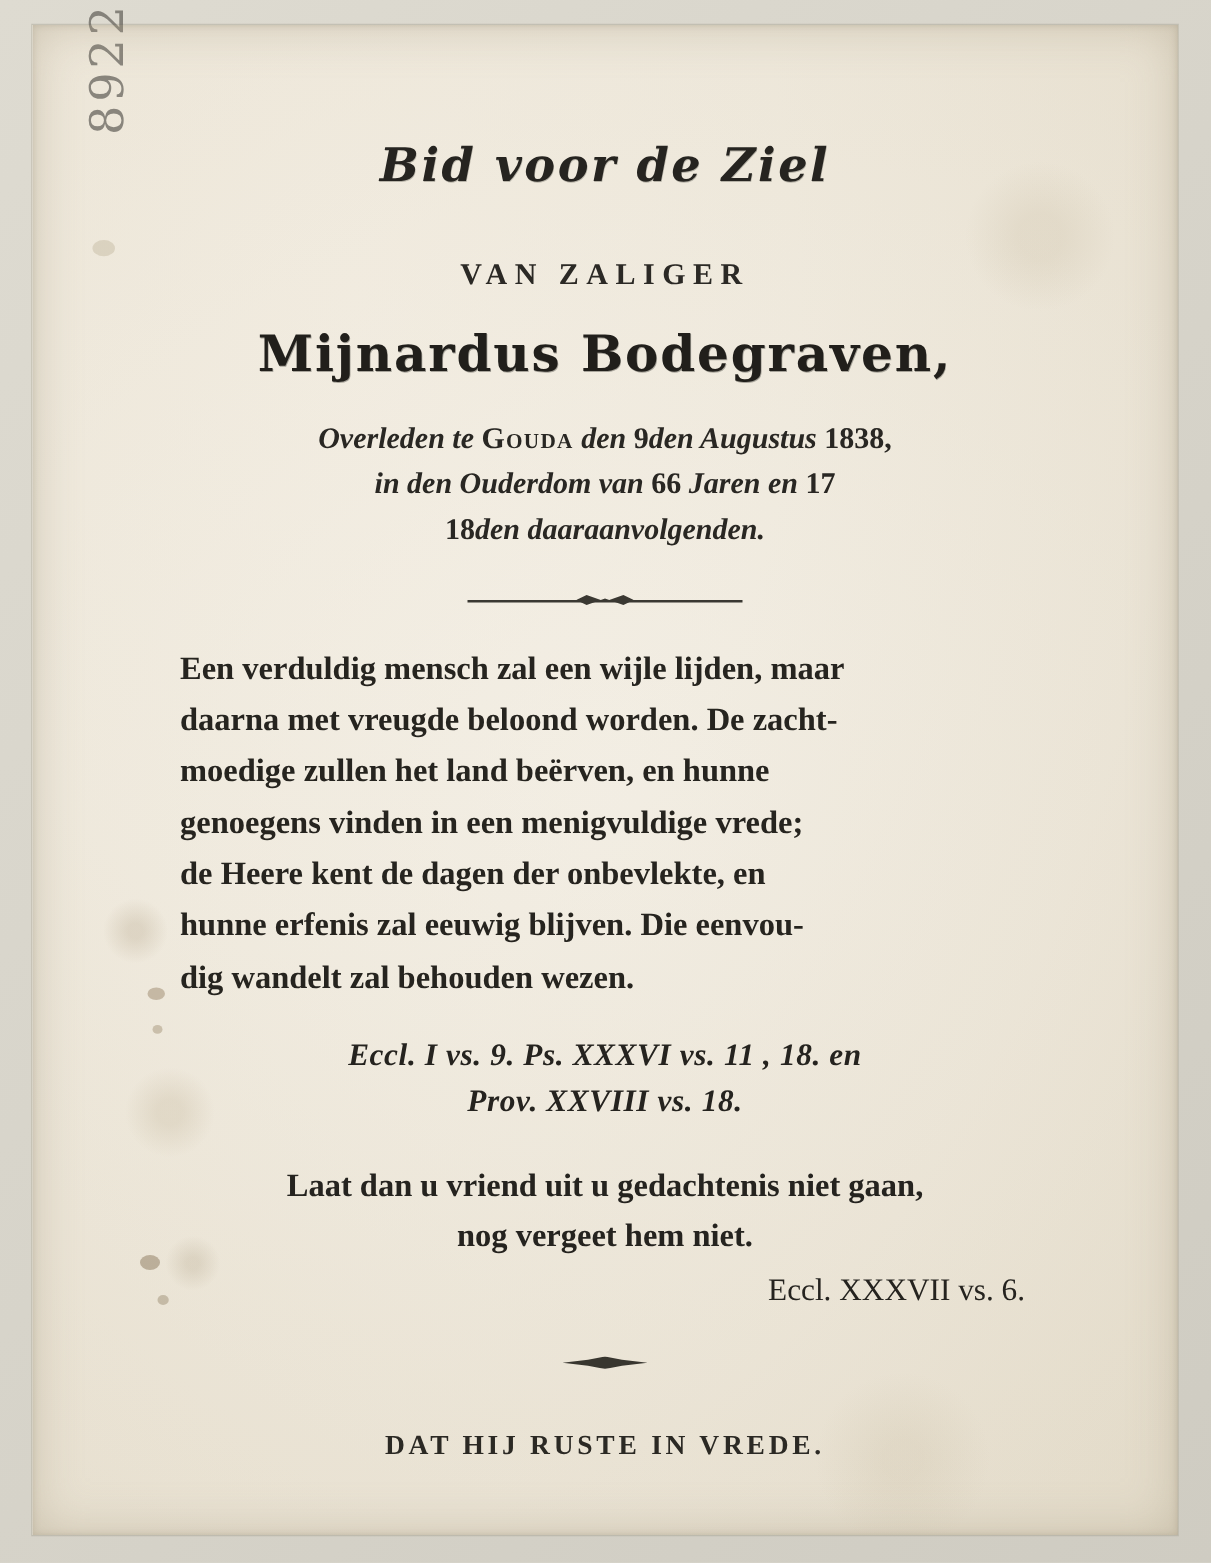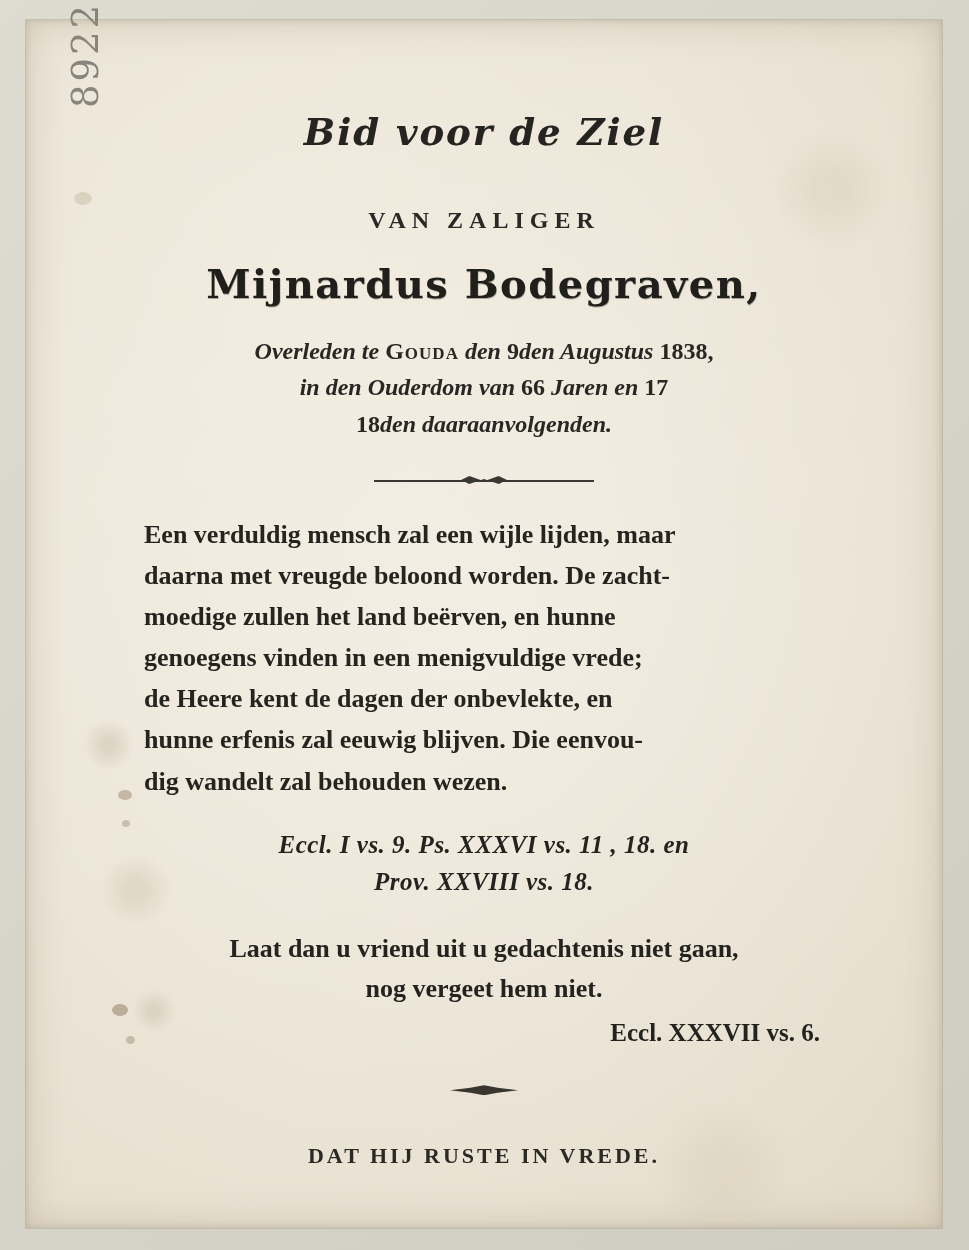--- a/index.html
+++ b/index.html
@@ -188,21 +188,21 @@
     font-family: "Liberation Serif", serif;
     font-weight: bold;
     font-size: 26px;
     line-height: 1.55;
     text-align: center;
     padding: 0 18px;
   }
   .closing-citation {
     margin-top: 10px;
     font-family: "Liberation Serif", serif;
-    font-weight: bold;
+    font-weight: normal;
     font-size: 25px;
     text-align: right;
     padding-right: 26px;
   }
 
   
   .ornament {
     margin-top: 34px;
     height: 18px;
     position: relative;

